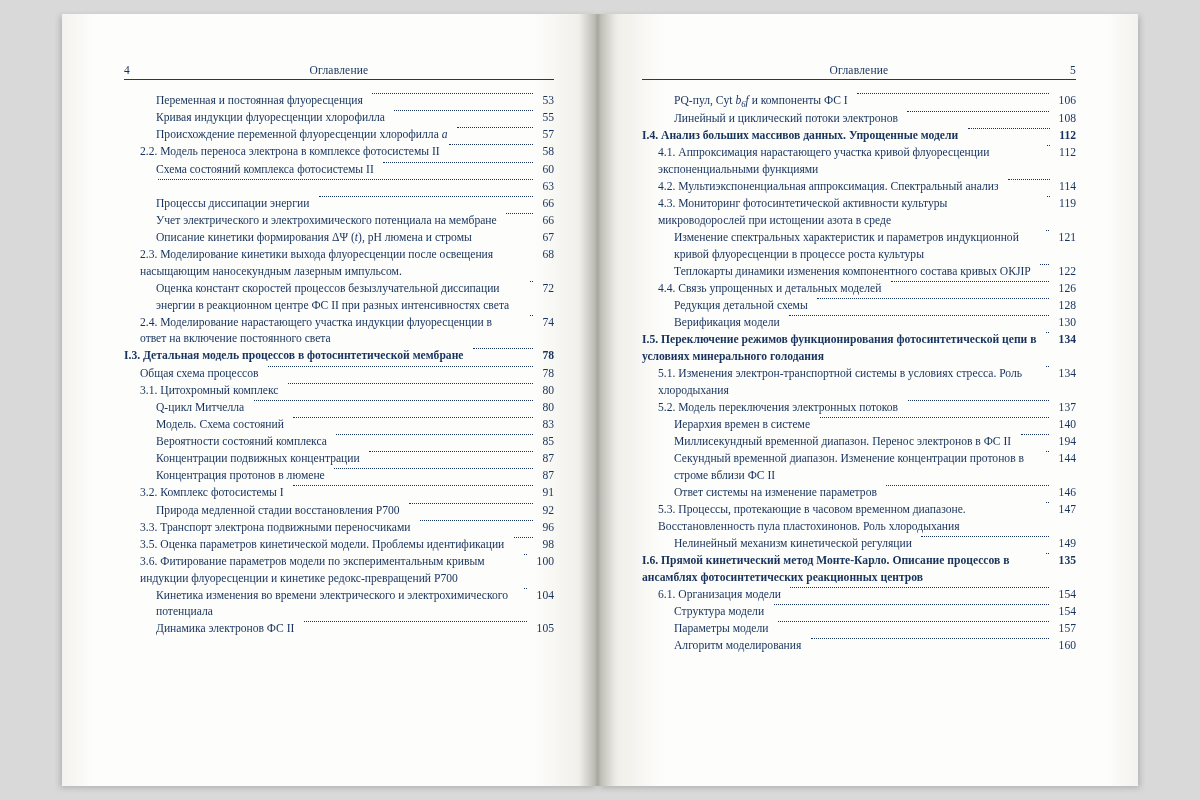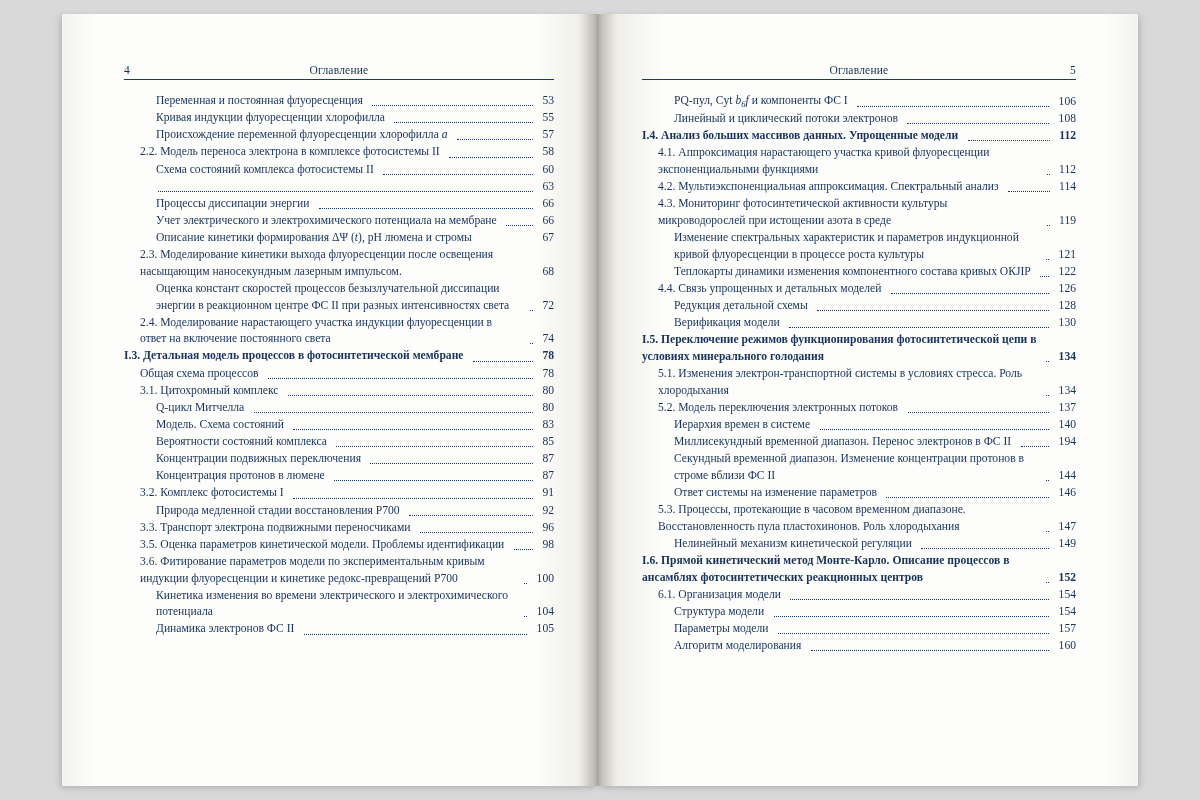--- a/index.html
+++ b/index.html
@@ -75,21 +75,21 @@
     display: block;
     font-size: 11.6px;
     line-height: 1.435;
     color: #16325d;
     margin-bottom: 0.5px;
     position: relative;
   }
   
   .line {
     display: flex;
-    align-items: flex-end;
+    align-items: flex-start;
     width: 100%;
     gap: 8px;
   }
   .line .txt {
     flex: 0 1 auto;
     white-space: normal;
   }
   .line .dots {
     flex: 1 1 auto;
     min-width: 3px;
@@ -240,21 +240,21 @@
           </li>
           <li class="entry ind2" style="text-indent: 0px;">
             <div class="line">
               <span class="txt">Вероятности состояний комплекса</span>
               <span class="dots"></span>
               <span class="num">85</span>
             </div>
           </li>
           <li class="entry ind2" style="text-indent: 0px;">
             <div class="line">
-              <span class="txt">Концентрации подвижных переключения</span>
+              <span class="txt">Концентрации подвижных концентрации</span>
               <span class="dots"></span>
               <span class="num">87</span>
             </div>
           </li>
           <li class="entry ind2" style="text-indent: 0px;">
             <div class="line">
               <span class="txt">Концентрация протонов в люмене</span>
               <span class="dots"></span>
               <span class="num">87</span>
             </div>
@@ -457,21 +457,21 @@
             <div class="line">
               <span class="txt">Нелинейный механизм кинетической регуляции</span>
               <span class="dots"></span>
               <span class="num">149</span>
             </div>
           </li>
           <li class="entry ind0 bold" style="text-indent: 0px;">
             <div class="line">
               <span class="txt">I.6. Прямой кинетический метод Монте-Карло. Описание процессов в ансамблях фотосинтетических реакционных центров</span>
               <span class="dots"></span>
-              <span class="num">152</span>
+              <span class="num">135</span>
             </div>
           </li>
           <li class="entry ind1" style="text-indent: 0px;">
             <div class="line">
               <span class="txt">6.1. Организация модели</span>
               <span class="dots"></span>
               <span class="num">154</span>
             </div>
           </li>
           <li class="entry ind2" style="text-indent: 0px;">

